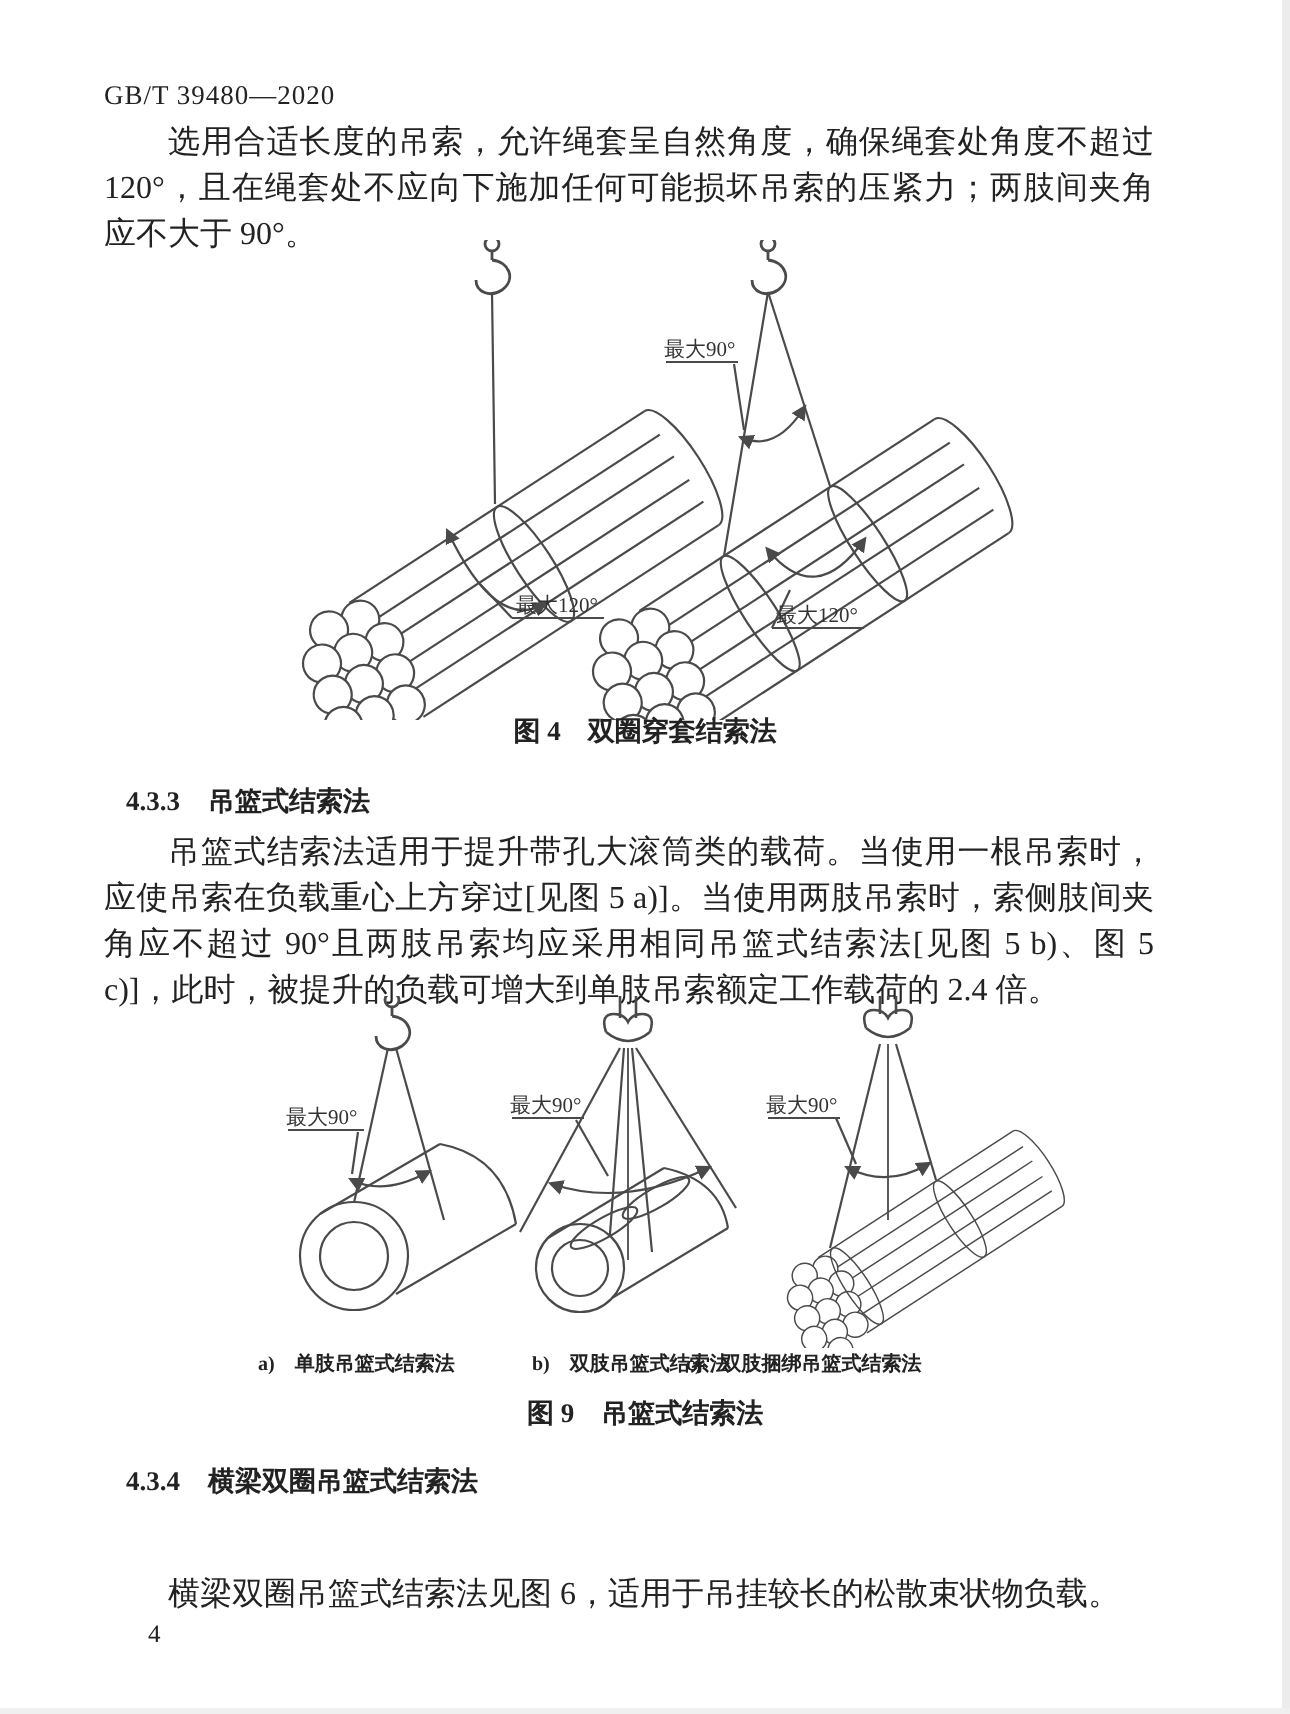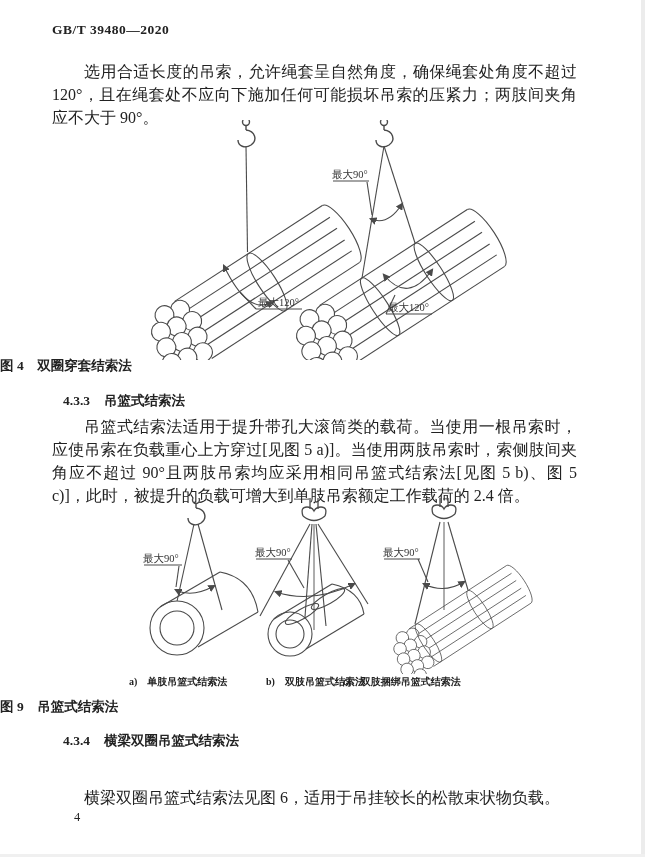--- a/index.html
+++ b/index.html
@@ -5,31 +5,31 @@
   html,body{margin:0;padding:0;}
   body{
     width:645px;height:857px;position:relative;overflow:hidden;
     background:#ffffff;
     font-family:"Liberation Serif","DejaVu Serif",serif;
     color:#222;
   }
   .page-edge-right{position:absolute;right:0;top:0;width:4px;height:857px;background:#ececec;}
   .page-edge-bottom{position:absolute;left:0;bottom:0;width:645px;height:3px;background:#f0f0f0;}
   .abs{position:absolute;}
-  .hdr{left:52px;top:22px;font-weight:bold;font-size:13.5px;letter-spacing:.5px;}
+  .hdr{left:52px;top:40px;font-weight:normal;font-size:13.5px;letter-spacing:.5px;}
   .para{left:52px;width:525px;font-size:16px;line-height:23px;text-align:justify;margin:0;}
   .indent{text-indent:2em;}
   .p-intro{top:60px;}
   .sec-h{left:63px;font-size:13.5px;font-weight:bold;}
   .sec-h .num{margin-right:14px;}
   .sec433{top:392px;}
   .p433{top:415px;}
   .sec434{top:732px;}
   .p434{top:786px;}
-  .figcap{left:0;width:645px;text-align:left;font-weight:bold;font-size:13.5px;}
+  .figcap{left:0;width:645px;text-align:center;font-weight:bold;font-size:13.5px;}
   .cap4{top:357px;}
   .cap5{top:698px;}
   .subcaps{top:675px;left:0;width:645px;height:18px;font-size:10px;font-weight:bold;}
   .subcaps span{position:absolute;top:0;white-space:nowrap;}
   .sub-a{left:129px;}
   .sub-b{left:234px;padding-left:32px;}
   .sub-c{left:343px;}
   .pagenum{left:74px;top:810px;font-size:12.5px;}
   svg{display:block;}
   svg text{font-family:"Liberation Serif","DejaVu Serif",serif;font-size:10.5px;fill:#333;}

